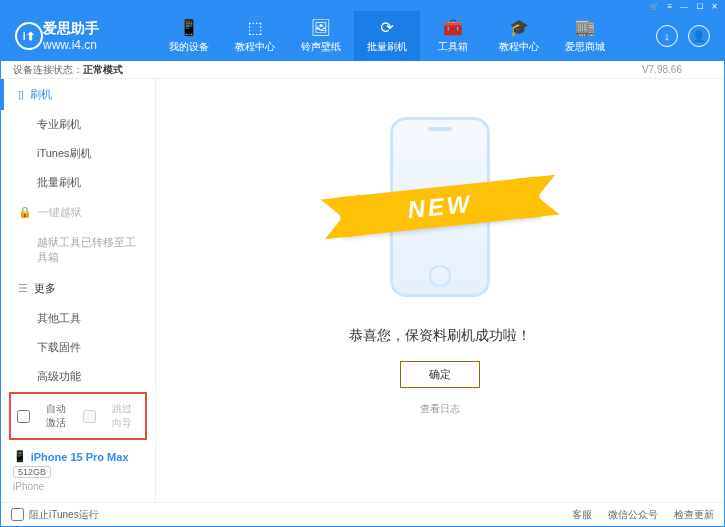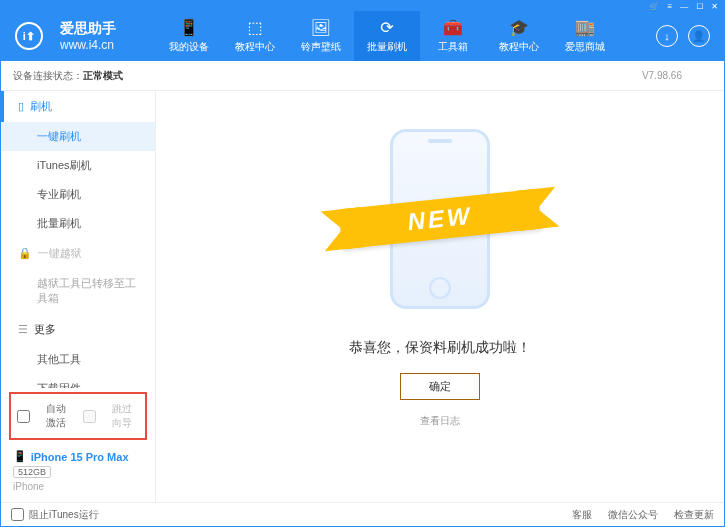--- a/index.html
+++ b/index.html
@@ -1,34 +1,34 @@
 <!DOCTYPE html>
 <html><head>
 <meta charset="utf-8">
 <style>
 * { margin: 0; padding: 0; box-sizing: border-box; font-family: "Microsoft YaHei", Arial, sans-serif; }
 body { width: 725px; height: 527px; overflow: hidden; background: #fff; border: 1px solid #2c8ef4; }
 .titlebar { height: 10px; background: #2c8ef4; display: flex; justify-content: flex-end; align-items: center; padding: 0 6px; gap: 8px; }
 .titlebar span { color: #fff; font-size: 8px; cursor: pointer; }
 .header { height: 50px; background: #2c8ef4; display: flex; align-items: center; }
-.logo-area { display: flex; align-items: center; padding: 0 14px; gap: 17px; width: 155px; }
+.logo-area { display: flex; align-items: center; padding: 0 14px; gap: 0; width: 155px; }
 .logo-circle { width: 28px; height: 28px; border: 2px solid #fff; border-radius: 50%; position: relative; display: flex; align-items: center; justify-content: center; }
 .logo-circle::after { content: "i⬆"; color: #fff; font-size: 11px; font-weight: bold; }
 .logo-text { color: #fff; }
 .logo-text .name { font-size: 14px; font-weight: bold; }
 .logo-text .url { font-size: 12px; opacity: 0.9; }
 .nav { display: flex; flex: 1; }
 .nav-item { width: 66px; height: 50px; display: flex; flex-direction: column; align-items: center; justify-content: center; cursor: pointer; color: #fff; gap: 3px; }
 .nav-item.active { background: #1a7de8; }
 .nav-item .icon { font-size: 16px; height: 18px; display: flex; align-items: center; }
 .nav-item .label { font-size: 10px; }
 .header-right { display: flex; gap: 10px; padding: 0 14px; }
 .hr-icon { width: 22px; height: 22px; border: 1.5px solid #fff; border-radius: 50%; display: flex; align-items: center; justify-content: center; color: #fff; font-size: 11px; cursor: pointer; }
 .body { display: flex; height: calc(100% - 60px - 24px); }
-.status-strip { height: 30px; display: flex; align-items: center; padding: 0 12px; font-size: 10px; color: #666; border-bottom: 1px solid #eee; width: 100%; }
+.status-strip { height: 18px; display: flex; align-items: center; padding: 0 12px; font-size: 10px; color: #666; border-bottom: 1px solid #eee; width: 100%; }
 .status-strip b { color: #333; }
 .left-col { width: 155px; border-right: 1px solid #eee; display: flex; flex-direction: column; }
 .sidebar { flex: 1; overflow: auto; font-size: 11px; }
 .sb-group { display: flex; align-items: center; gap: 6px; padding: 8px 14px; color: #333; border-left: 3px solid transparent; }
 .sb-group.active { color: #2c8ef4; border-left-color: #2c8ef4; }
 .sb-group .gicon { font-size: 11px; color: #999; }
 .sb-group.active .gicon { color: #2c8ef4; }
 .sb-group.locked .gicon { color: #bbb; }
 .sb-group.locked { color: #bbb; }
 .sb-item { padding: 7px 14px 7px 36px; color: #555; cursor: pointer; }
@@ -122,23 +122,22 @@
         <b>正常模式</b>
       <span class="version">V7.98.66</span>
     </div>
     <div class="content-wrap">
       <div class="left-col">
         <div class="sidebar">
           <div class="sb-group active">
               <span class="gicon">▯</span>
               <span>刷机</span>
             </div>
-          <div class="sb-item active">一键刷机</div>
+          <div class="sb-item">专业刷机</div>
           <div class="sb-item">iTunes刷机</div>
-          <div class="sb-item">专业刷机</div>
           <div class="sb-item">批量刷机</div>
 
           <div class="sb-group locked">
               <span class="gicon">🔒</span>
               <span>一键越狱</span>
             </div>
           <div class="sb-item disabled">越狱工具已转移至工具箱</div>
 
           <div class="sb-group">
               <span class="gicon">☰</span>

